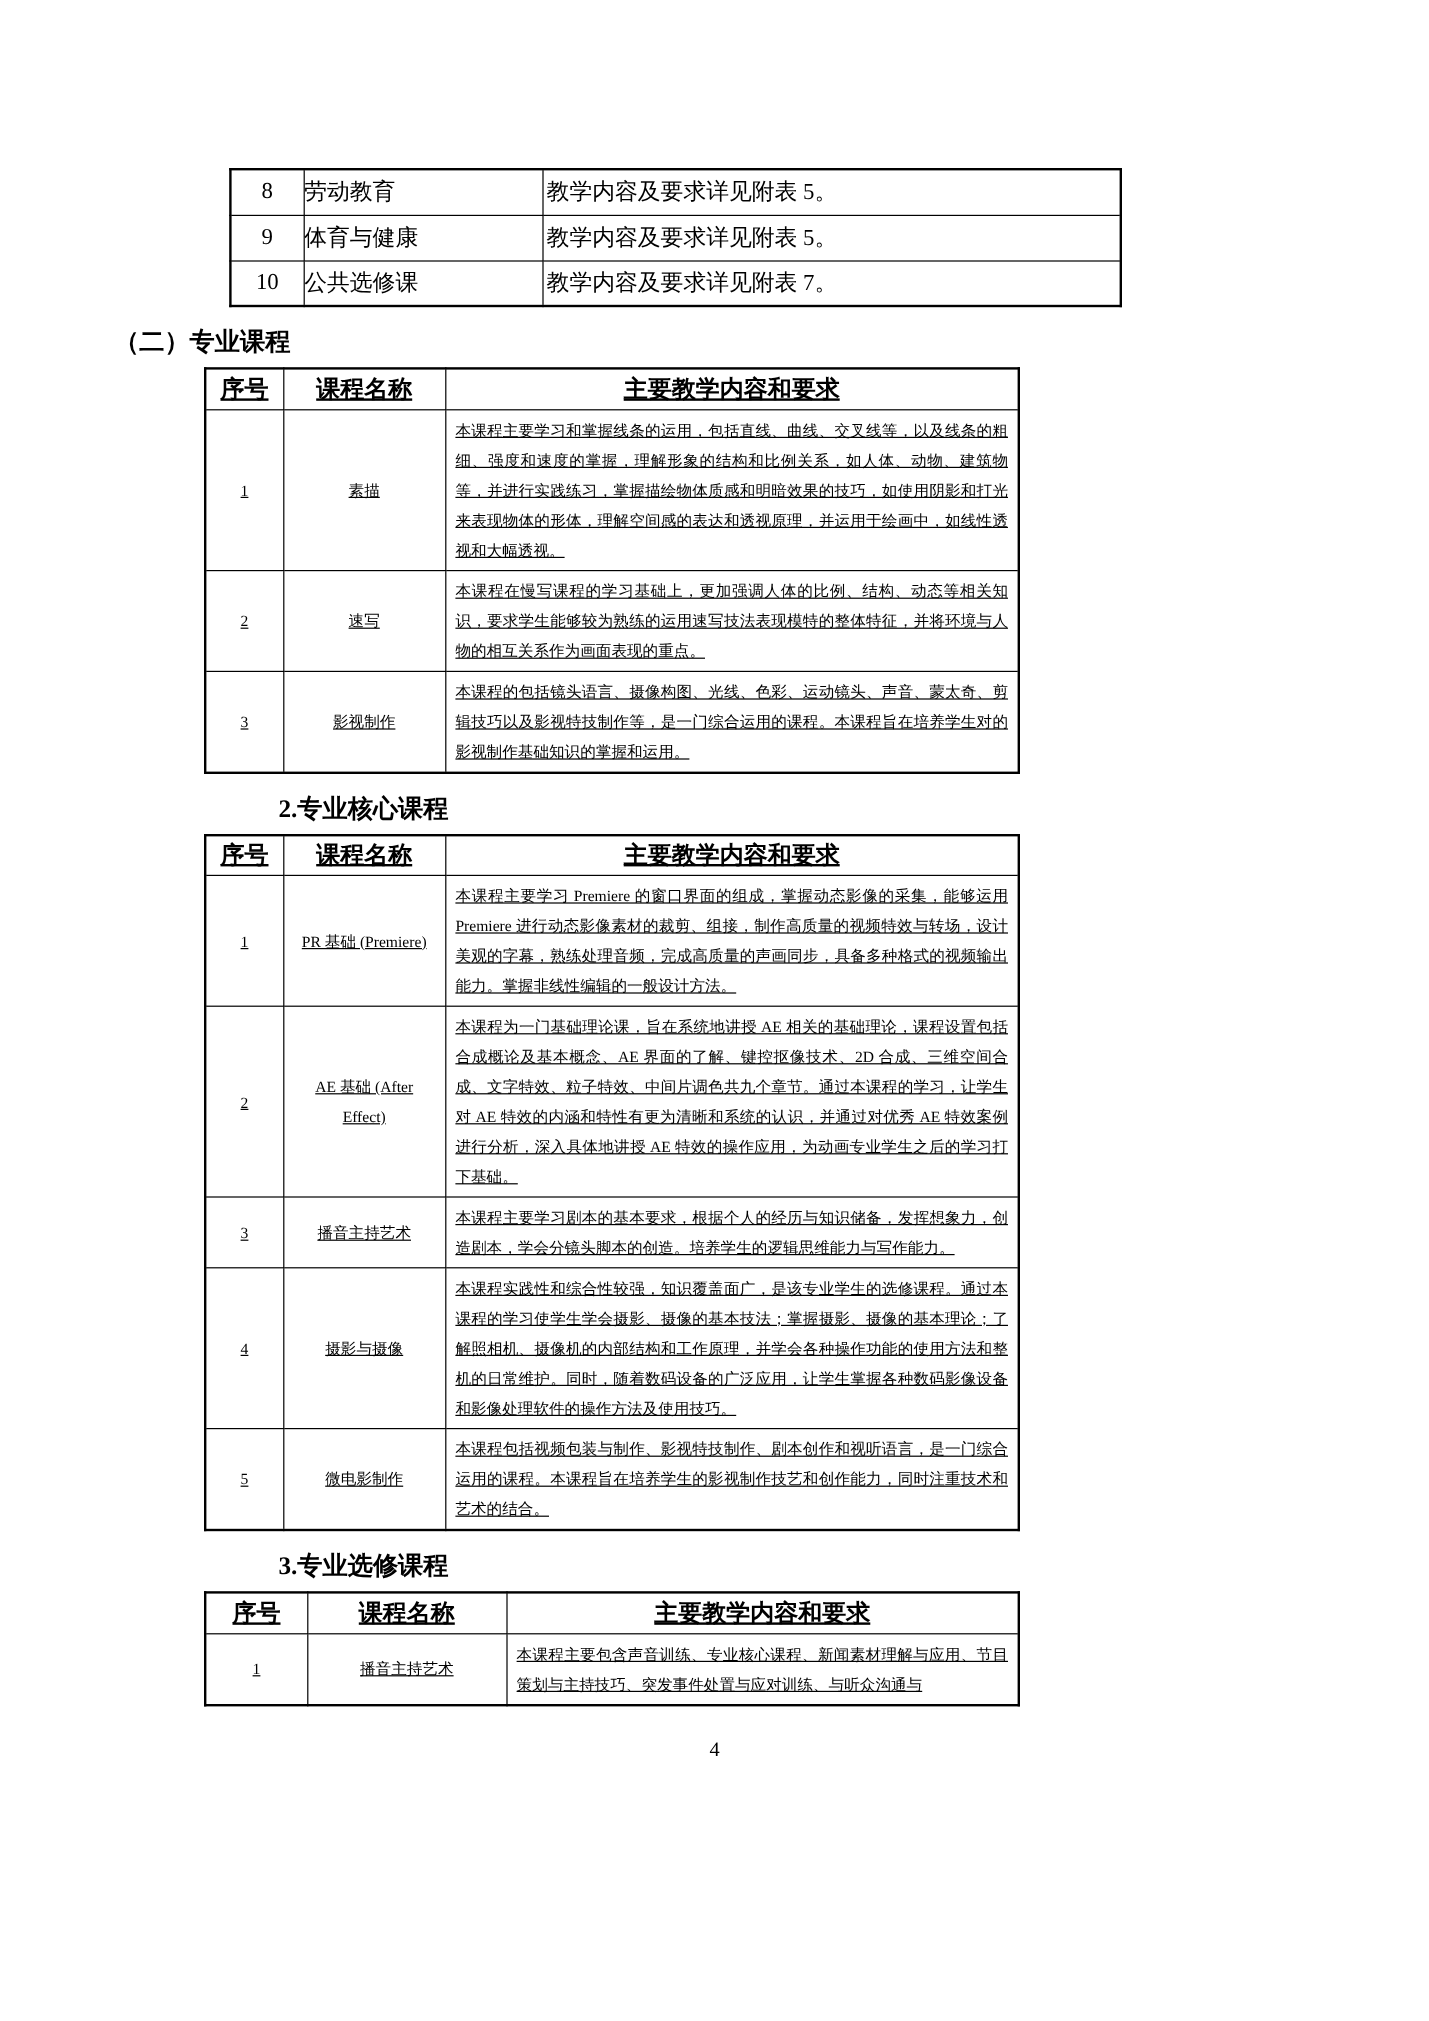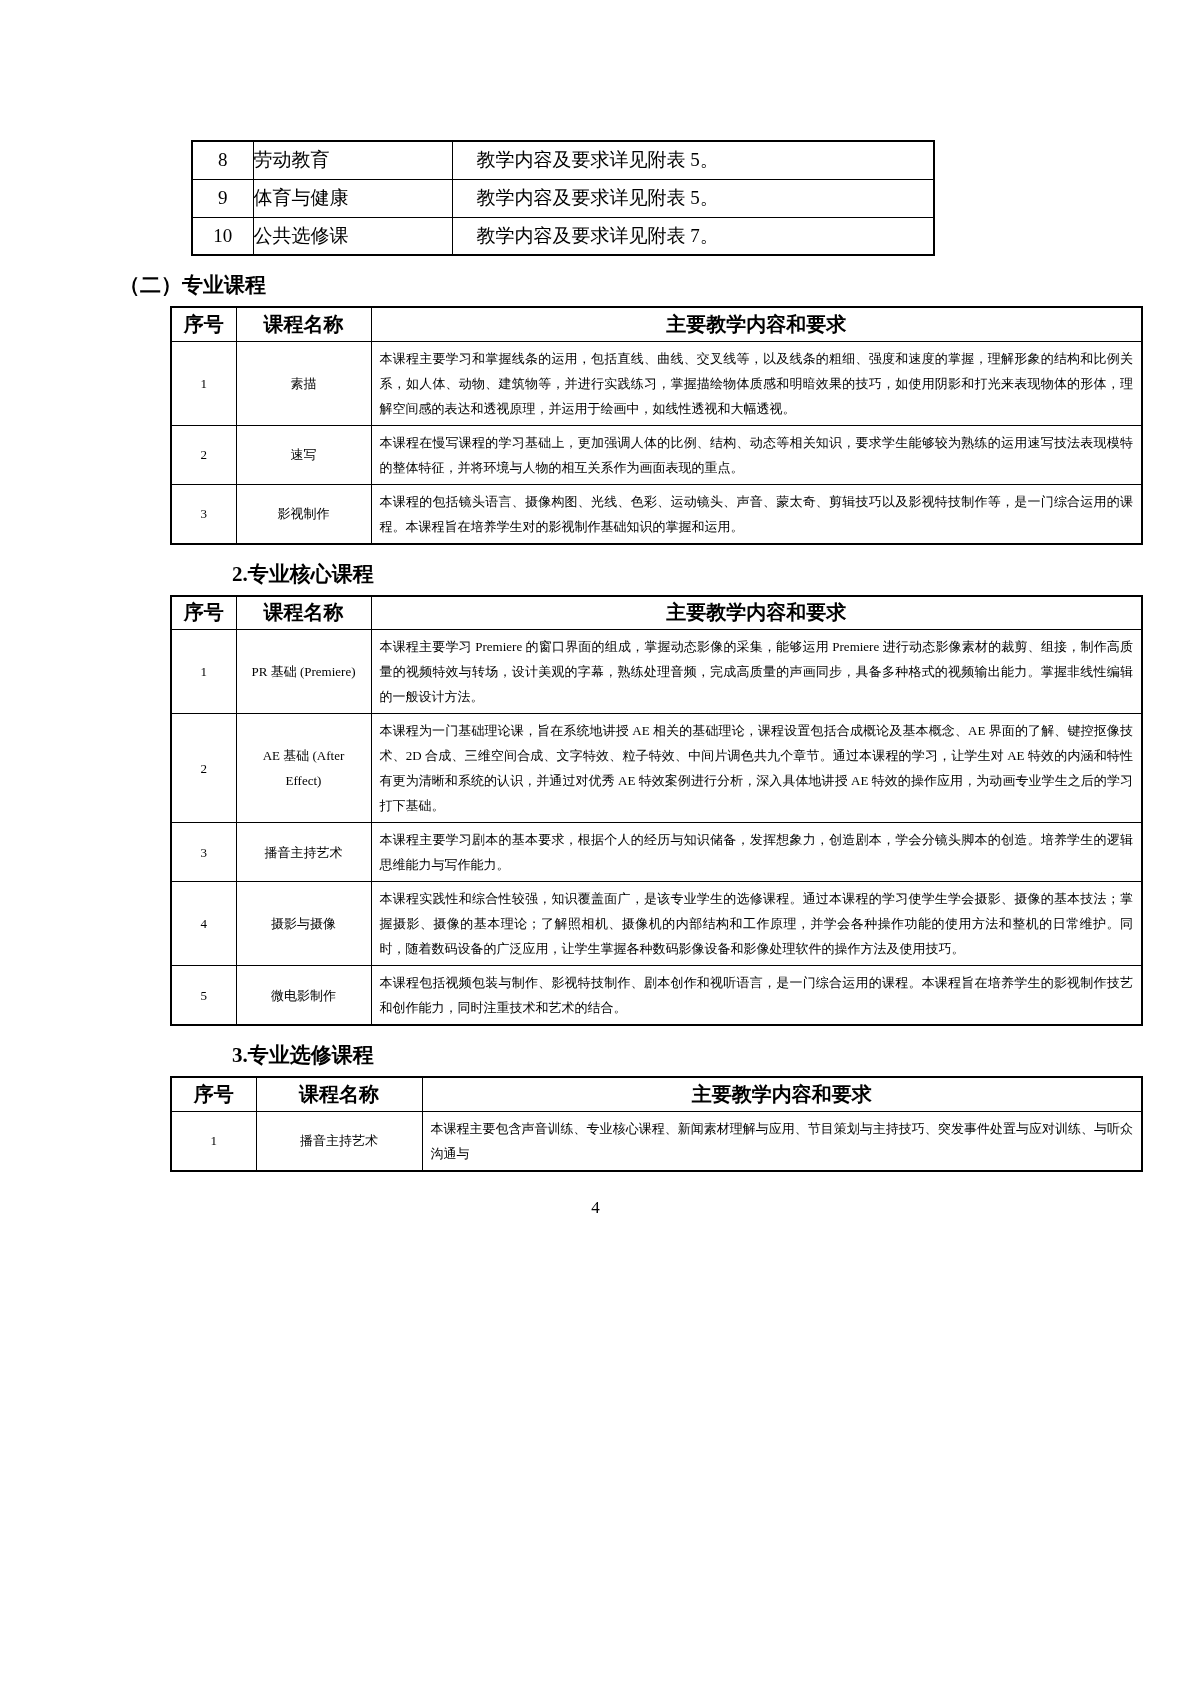--- a/index.html
+++ b/index.html
@@ -21,43 +21,44 @@
   .tbl { border: 2px solid #000; }
 
   .continued-table {
     margin-left: 191px;
     margin-top: 140px;
     width: 744px;
   }
   .continued-table td { height: 38px; font-size: 19px; }
   .col-no-top    { width: 61px;  text-align: center; }
   .col-name-top  { width: 199px; text-align: left; }
-  .col-desc-top  { text-align: left; padding-left: 24px; padding-right: 8px; }
+  .col-desc-top  { text-align: left; padding-left: 3px; padding-right: 8px; }
 
   
   .section-heading {
-    margin-left: 119px;
+    margin-left: 95px;
     margin-top: 16px;
     font-size: 21px;
     font-weight: bold;
     line-height: 26px;
   }
   .sub-heading {
     margin-left: 232px;
     margin-top: 16px;
     font-size: 21px;
     font-weight: bold;
     line-height: 26px;
   }
 
   
   .course-table {
     margin-left: 170px;
     margin-top: 8px;
-    width: 973px;
+    width: 680px;
+    text-decoration: underline;
   }
   .course-table th {
     height: 34px;
     font-size: 20px;
     font-weight: bold;
     text-align: center;
   }
   .course-table td {
     font-size: 13px;
     line-height: 25px;

